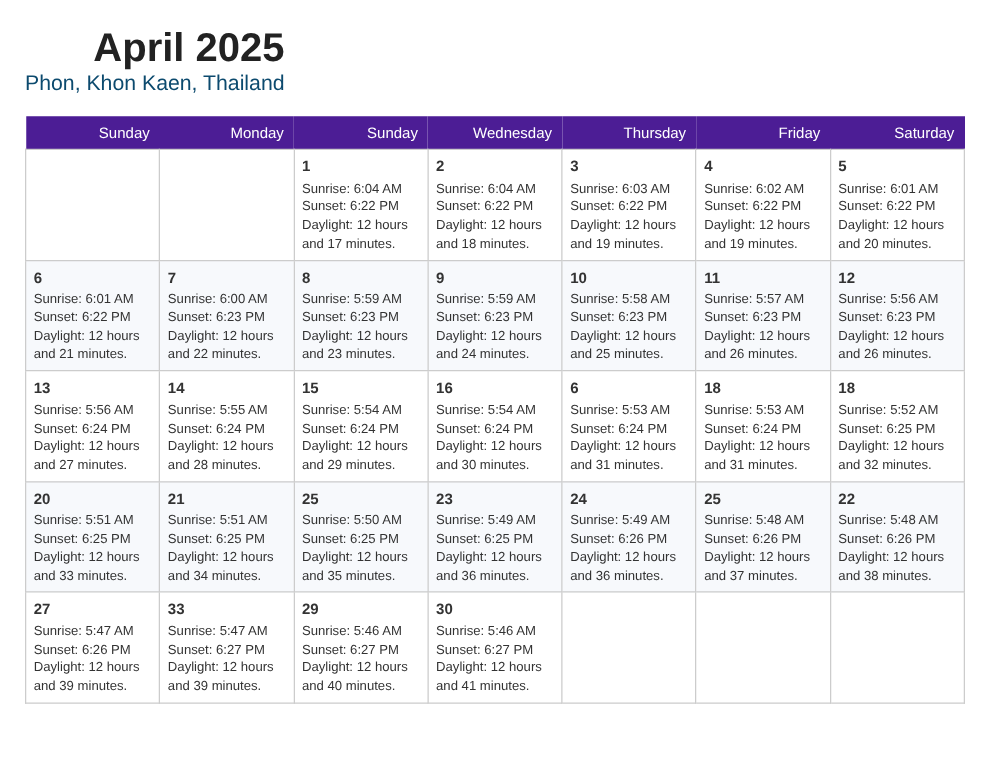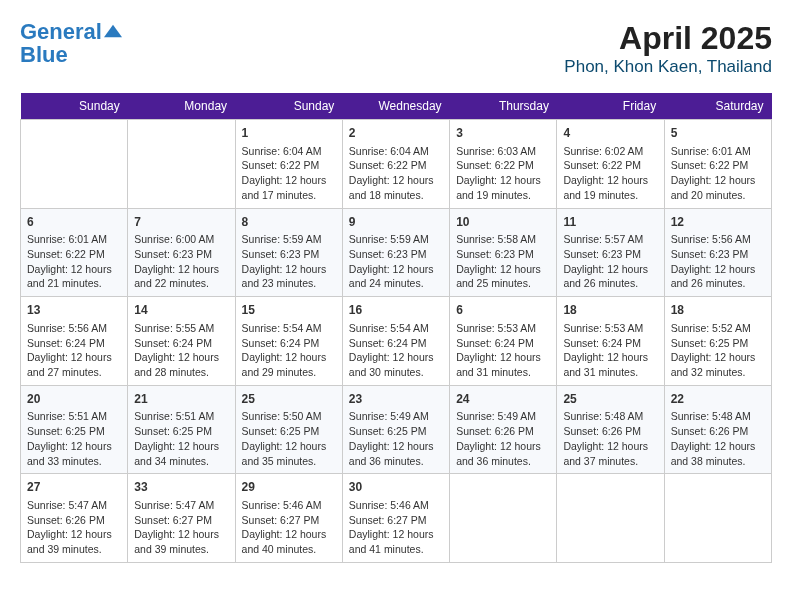--- a/index.html
+++ b/index.html
@@ -89,33 +89,20 @@
       background-color: #fff;
     }
     tbody tr td.empty {
       background-color: inherit;
     }
   </style>
 </head>
 <body>
 
 <div class="header">
-  <div class="logo">
-    <div>
-      <div style="display:flex;align-items:center;">
-        <span class="logo-text">
-          <span>General</span>
-        </span>
-        <svg class="logo-icon" viewBox="0 0 20 14" fill="none" xmlns="http://www.w3.org/2000/svg">
-          <polygon points="0,14 10,0 20,14" fill="#2a7abf"></polygon>
-        </svg>
-      </div>
-      <div style="font-size:22px;font-weight:bold;color:#2a7abf;line-height:1;">Blue</div>
-    </div>
-  </div>
   <div class="title-block">
     <div class="month-year">April 2025</div>
     <div class="location">Phon, Khon Kaen, Thailand</div>
   </div>
 </div>
 
 <table>
   <thead>
     <tr>
     <th>Sunday</th>

